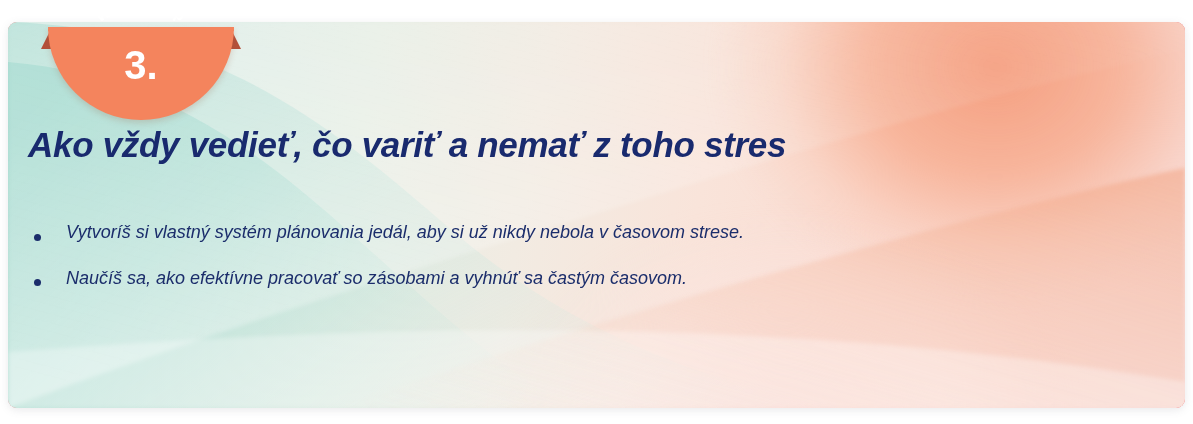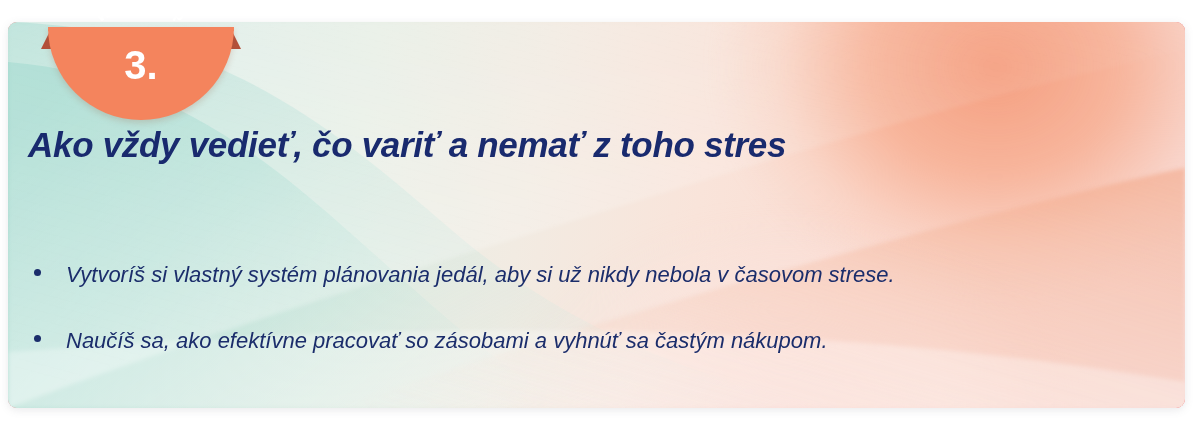--- a/index.html
+++ b/index.html
@@ -184,28 +184,27 @@
   .bullet-list {
     position: absolute;
     left: 26px;
     top: 200px;
     margin: 0;
     padding: 0;
     list-style: none;
   }
   .bullet-item {
     display: flex;
-    align-items: center;
+    align-items: flex-end;
     margin-bottom: 24px;
     color: #1b2d6b;
     font-family: "Liberation Sans", sans-serif;
-    font-size: 22px;
+    font-size: 18px;
     line-height: 1.2;
     white-space: nowrap;
-    margin-top: 40px;
   }
   .bullet-marker {
     flex: 0 0 auto;
     width: 7px;
     height: 7px;
     border-radius: 50%;
     background: #1b2d6b;
     margin-right: 25px;
     position: relative;
     top: -3px;
@@ -264,21 +263,21 @@
 
       <h1 class="heading">Ako vždy vedieť, čo variť a nemať z toho stres</h1>
 
       <ul class="bullet-list">
         <li class="bullet-item">
           <span class="bullet-marker"></span>
           <span>Vytvoríš si vlastný systém plánovania jedál, aby si už nikdy nebola v časovom strese.</span>
         </li>
         <li class="bullet-item">
           <span class="bullet-marker"></span>
-          <span>Naučíš sa, ako efektívne pracovať so zásobami a vyhnúť sa častým nákupom.</span>
+          <span>Naučíš sa, ako efektívne pracovať so zásobami a vyhnúť sa častým časovom.</span>
         </li>
       </ul>
     </div>
   </div>
 
   <div class="badge">
     <div class="badge-wing-left"></div>
     <div class="badge-wing-right"></div>
     <div class="badge-body"></div>
 

